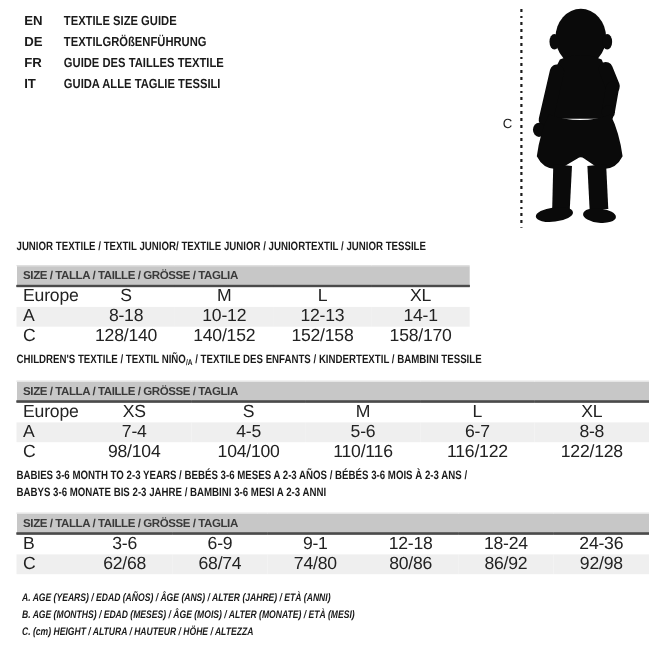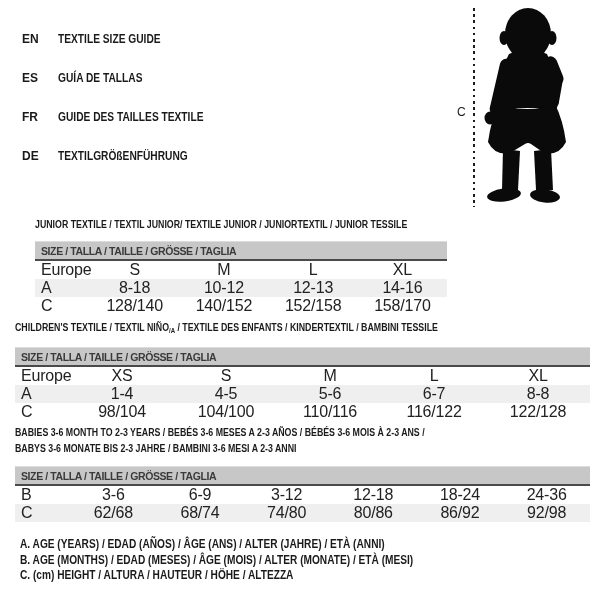--- a/index.html
+++ b/index.html
@@ -5,35 +5,35 @@
   html,body{margin:0;padding:0;}
   body{
     width:600px;height:600px;background:#ffffff;
     font-family:"Liberation Sans",sans-serif;color:#1a1a1a;
     position:relative;overflow:hidden;
   }
   .page{position:absolute;inset:0;background:#fff;}
 
   
   .langs{position:absolute;left:22px;top:10px;}
-  .lang-row{display:flex;font-weight:700;font-size:12px;line-height:19px;margin-top:20px;}
+  .lang-row{display:flex;font-weight:700;font-size:12px;line-height:19px;}
   .lang-code{width:36px;flex:0 0 36px;}
   .lang-title{white-space:nowrap;transform:scaleX(0.85);transform-origin:0 50%;}
 
   
   .measure-line{
     position:absolute;left:473px;top:8px;width:2px;height:199px;
     background:repeating-linear-gradient(to bottom,#1c1c1c 0 2.6px,transparent 2.6px 6.2px);
   }
   .c-label{position:absolute;left:457px;top:105px;font-size:12px;font-weight:400;}
   .baby{position:absolute;left:483px;top:6px;width:88px;height:200px;}
 
   
   .sect{position:absolute;left:15px;}
-  .s0{top:217px;width:412px;margin-left:20px;}
+  .s0{top:217px;width:412px;}
   .s1{top:320px;width:575px;}
   .s2{top:424px;width:575px;}
   .tbl-title{
     font-weight:700;font-size:11px;line-height:15px;white-space:nowrap;
     transform:scaleX(0.8);transform-origin:0 0;letter-spacing:0;
   }
   .s2 .tbl-title{line-height:16px;}
   .s0 .tbl-title,.s1 .tbl-title{margin-bottom:9px;}
   .s2 .tbl-title{margin-bottom:10px;}
   .tbl-title sub{font-size:7.5px;vertical-align:-2px;}
@@ -46,44 +46,44 @@
     white-space:nowrap;overflow:hidden;
   }
   .size-table tbody td{
     font-size:16px;height:16px;padding:0;text-align:center;
     letter-spacing:-0.2px;color:#222;white-space:nowrap;
   }
   .size-table tbody td.rowlabel{text-align:left;padding-left:6px;}
   .size-table tr.shaded{background:var(--alt-bg,#efefef);}
 
   
-  .legend{position:absolute;left:20px;top:536px;font-weight:700;font-size:13px;line-height:15.6px;}
+  .legend{position:absolute;left:20px;top:536px;font-weight:700;font-size:10px;line-height:15.6px;font-style:italic;}
   .legend div{white-space:nowrap;transform:scaleX(0.78);transform-origin:0 50%;}
 </style>
 </head>
 <body>
 
 <div class="page">
 
   <div class="langs" id="langs">
       <div class="lang-row">
         <span class="lang-code">EN</span>
         <span class="lang-title">TEXTILE SIZE GUIDE</span>
       </div>
       <div class="lang-row">
-        <span class="lang-code">ES</span>
-        <span class="lang-title">GUÍA DE TALLAS</span>
+        <span class="lang-code">DE</span>
+        <span class="lang-title">TEXTILGRÖßENFÜHRUNG</span>
       </div>
       <div class="lang-row">
         <span class="lang-code">FR</span>
         <span class="lang-title">GUIDE DES TAILLES TEXTILE</span>
       </div>
       <div class="lang-row">
-        <span class="lang-code">DE</span>
-        <span class="lang-title">TEXTILGRÖßENFÜHRUNG</span>
+        <span class="lang-code">IT</span>
+        <span class="lang-title">GUIDA ALLE TAGLIE TESSILI</span>
       </div>
     </div>
 
   <div class="measure-line"></div>
   <div class="c-label">C</div>
 
   <svg class="baby" viewBox="0 0 88 200" aria-hidden="true">
     <g fill="#0a0a0a">
       <ellipse cx="45" cy="28" rx="23" ry="26"></ellipse>
       <ellipse cx="21" cy="32" rx="4.5" ry="7"></ellipse>
@@ -125,21 +125,21 @@
             <td>S</td>
             <td>M</td>
             <td>L</td>
             <td>XL</td>
           </tr>
           <tr class="shaded">
             <td class="rowlabel">A</td>
             <td>8-18</td>
             <td>10-12</td>
             <td>12-13</td>
-            <td>14-16</td>
+            <td>14-1</td>
           </tr>
           <tr>
             <td class="rowlabel">C</td>
             <td>128/140</td>
             <td>140/152</td>
             <td>152/158</td>
             <td>158/170</td>
           </tr>
         </tbody>
     </table>
@@ -167,21 +167,21 @@
           <tr>
             <td class="rowlabel">Europe</td>
             <td>XS</td>
             <td>S</td>
             <td>M</td>
             <td>L</td>
             <td>XL</td>
           </tr>
           <tr class="shaded">
             <td class="rowlabel">A</td>
-            <td>1-4</td>
+            <td>7-4</td>
             <td>4-5</td>
             <td>5-6</td>
             <td>6-7</td>
             <td>8-8</td>
           </tr>
           <tr>
             <td class="rowlabel">C</td>
             <td>98/104</td>
             <td>104/100</td>
             <td>110/116</td>
@@ -210,21 +210,21 @@
       <thead>
           <tr>
             <td class="hdr" colspan="7">SIZE / TALLA / TAILLE / GRÖSSE / TAGLIA</td>
           </tr>
         </thead>
       <tbody>
           <tr>
             <td class="rowlabel">B</td>
             <td>3-6</td>
             <td>6-9</td>
-            <td>3-12</td>
+            <td>9-1</td>
             <td>12-18</td>
             <td>18-24</td>
             <td>24-36</td>
           </tr>
           <tr class="shaded">
             <td class="rowlabel">C</td>
             <td>62/68</td>
             <td>68/74</td>
             <td>74/80</td>
             <td>80/86</td>

